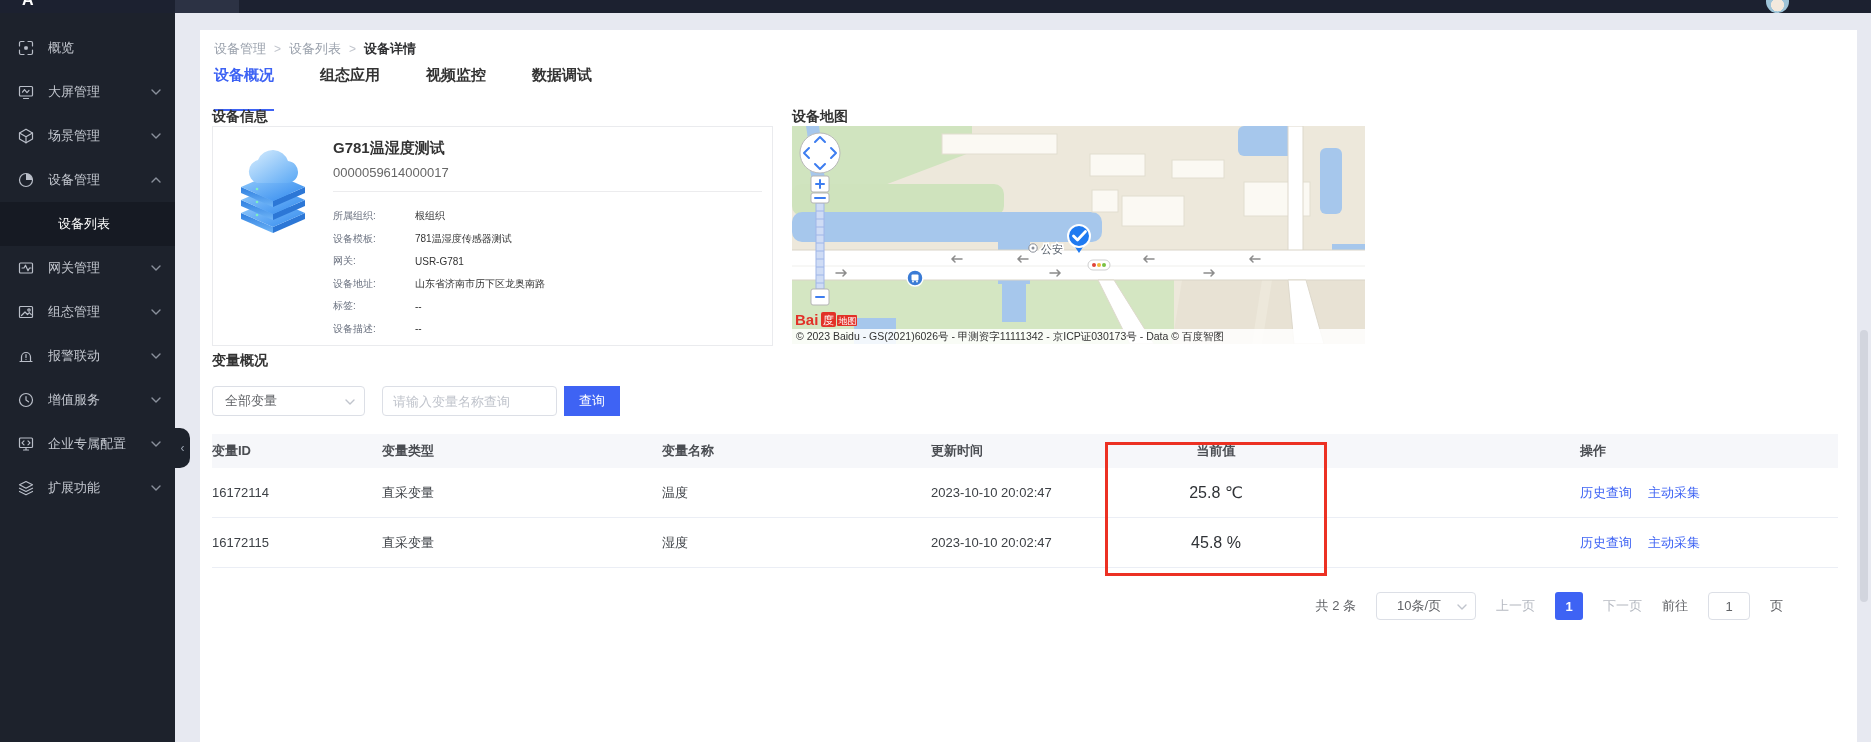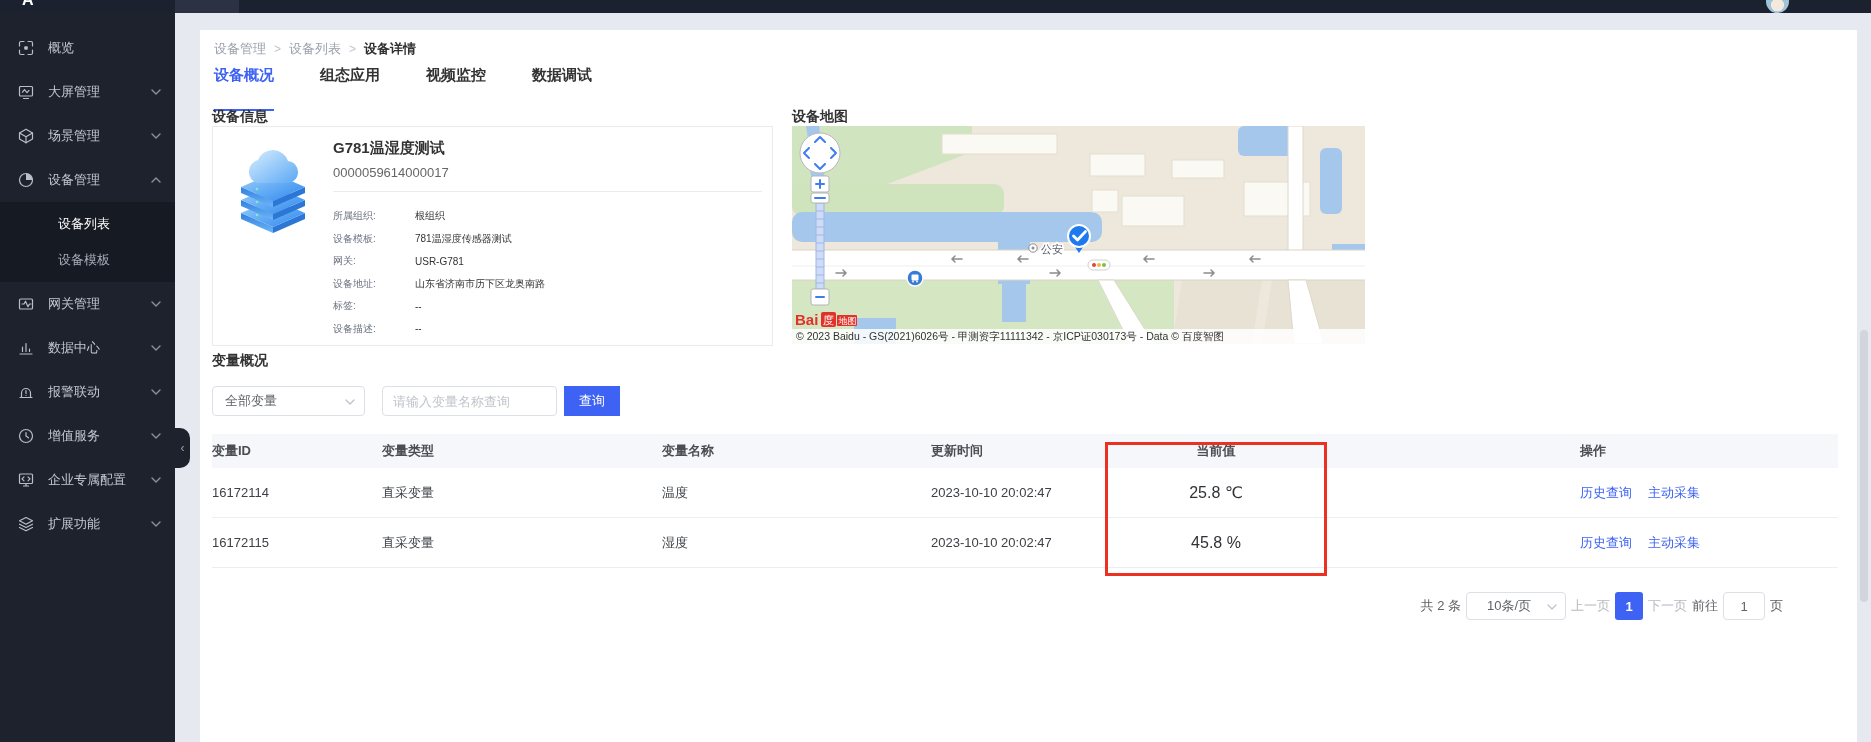--- a/index.html
+++ b/index.html
@@ -73,21 +73,21 @@
   .vt-row { display:grid; grid-template-columns:170px 280px 269px 174px 222px 253px 1fr; align-items:center; }
   .vt-head { height:34px; background:#f6f7fa; font-size:13px; font-weight:bold; color:#4a4d52; }
   .vt-body-row { height:50px; border-bottom:1px solid #ebeef5; font-size:13px; color:#3d4146; background:#fff; }
   .vt-cell-center { text-align:center; }
   .vt-value { font-size:16px; color:#2f3236; }
   .vt-actions { display:flex; gap:16px; }
   .link { color:#3e63f4; font-size:13px; cursor:pointer; }
   .red-annotation { position:absolute; left:905px; top:412px; width:222px; height:134px; border:3px solid #ec3123; z-index:5; pointer-events:none; }
 
   
-  .pagination { position:absolute; right:74px; top:562px; height:28px; display:flex; align-items:center; gap:5px; font-size:13px; color:#606266; }
+  .pagination { position:absolute; right:74px; top:562px; height:28px; display:flex; align-items:center; gap:20px; font-size:13px; color:#606266; }
   .pg-sel { position:relative; width:100px; height:28px; border:1px solid #dcdfe6; border-radius:4px; display:flex;
     align-items:center; justify-content:center; color:#606266; background:#fff; cursor:pointer; padding-right:14px; }
   .pg-sel .chev { position:absolute; right:8px; top:11px; }
   .pg-dis { color:#b6bac2; cursor:default; }
   .pg-page { width:28px; height:28px; background:#3e63f4; color:#fff; border-radius:3px; display:flex; align-items:center; justify-content:center; font-weight:bold; cursor:pointer; }
   .pg-input { width:42px; height:28px; border:1px solid #dcdfe6; border-radius:4px; text-align:center; font-size:13px;
     color:#606266; outline:none; font-family:inherit; }
 
   
   .scrollbar-thumb { position:absolute; right:3px; top:330px; width:8px; height:272px; background:#d2d5de; border-radius:4px; z-index:40; }
@@ -155,52 +155,53 @@
       <span class="nav-label">设备管理</span>
       <span class="chev up">
           <svg viewBox="0 0 10 6">
             <path d="M1 1l4 4 4-4"></path>
           </svg>
         </span>
     </div>
 
     <div class="submenu">
       <div class="subitem active">设备列表</div>
-      <div class="subitem">设备模板</div>
     </div>
 
     <div class="nav-item">
       <span class="nav-icon">
           <svg viewBox="0 0 16 16">
             <rect x="1.5" y="3" width="13" height="10" rx="1"></rect>
             <path d="M4 8h2l1.5-2.8 2.5 5.6L11.5 8H13"></path>
           </svg>
         </span>
       <span class="nav-label">网关管理</span>
       <span class="chev">
           <svg viewBox="0 0 10 6">
             <path d="M1 1l4 4 4-4"></path>
           </svg>
         </span>
     </div>
 
-
-    <div class="nav-item">
-      <span class="nav-icon">
-          <svg viewBox="0 0 16 16">
-            <path d="M2 14h12M4.5 11.5V7M8 11.5V3.5M11.5 11.5V9"></path>
-          </svg>
-        </span>
-      <span class="nav-label">数据中心</span>
-      <span class="chev">
-          <svg viewBox="0 0 10 6">
-            <path d="M1 1l4 4 4-4"></path>
-          </svg>
-        </span>
-    </div>
+    <div class="nav-item">
+      <span class="nav-icon">
+          <svg viewBox="0 0 16 16">
+            <rect x="1.5" y="2.5" width="13" height="11" rx="1"></rect>
+            <circle cx="11" cy="6" r="1.2"></circle>
+            <path d="M3.5 11.5L7 8l2.5 2.5 1.8-1.8 2 2"></path>
+          </svg>
+        </span>
+      <span class="nav-label">组态管理</span>
+      <span class="chev">
+          <svg viewBox="0 0 10 6">
+            <path d="M1 1l4 4 4-4"></path>
+          </svg>
+        </span>
+    </div>
+
 
     <div class="nav-item">
       <span class="nav-icon">
           <svg viewBox="0 0 16 16">
             <path d="M3.5 13.5V9a4.5 4.5 0 0 1 9 0v4.5M2 13.5h12M8 6.5v3"></path>
             <circle cx="8" cy="11.3" r=".6" fill="#b9bec8" stroke="none"></circle>
           </svg>
         </span>
       <span class="nav-label">报警联动</span>
       <span class="chev">

